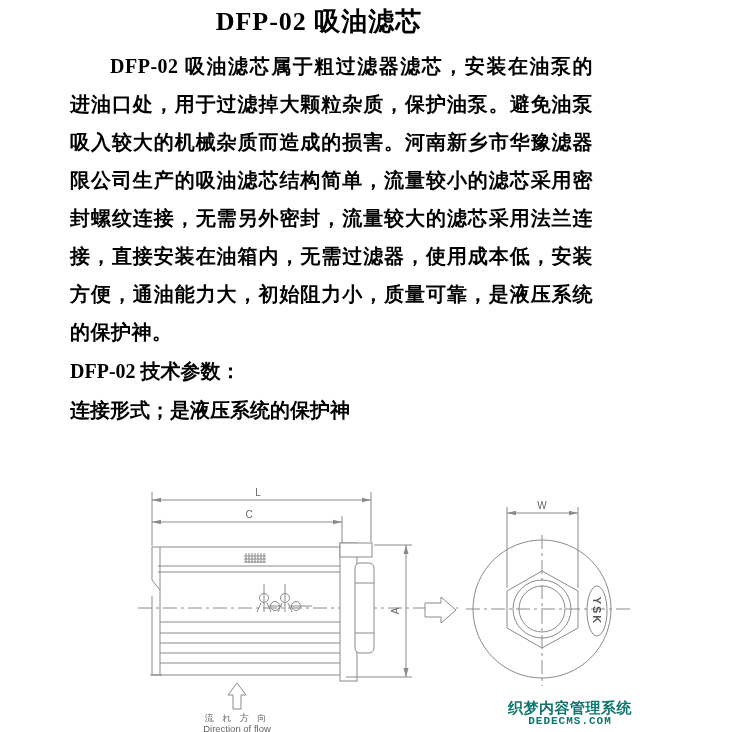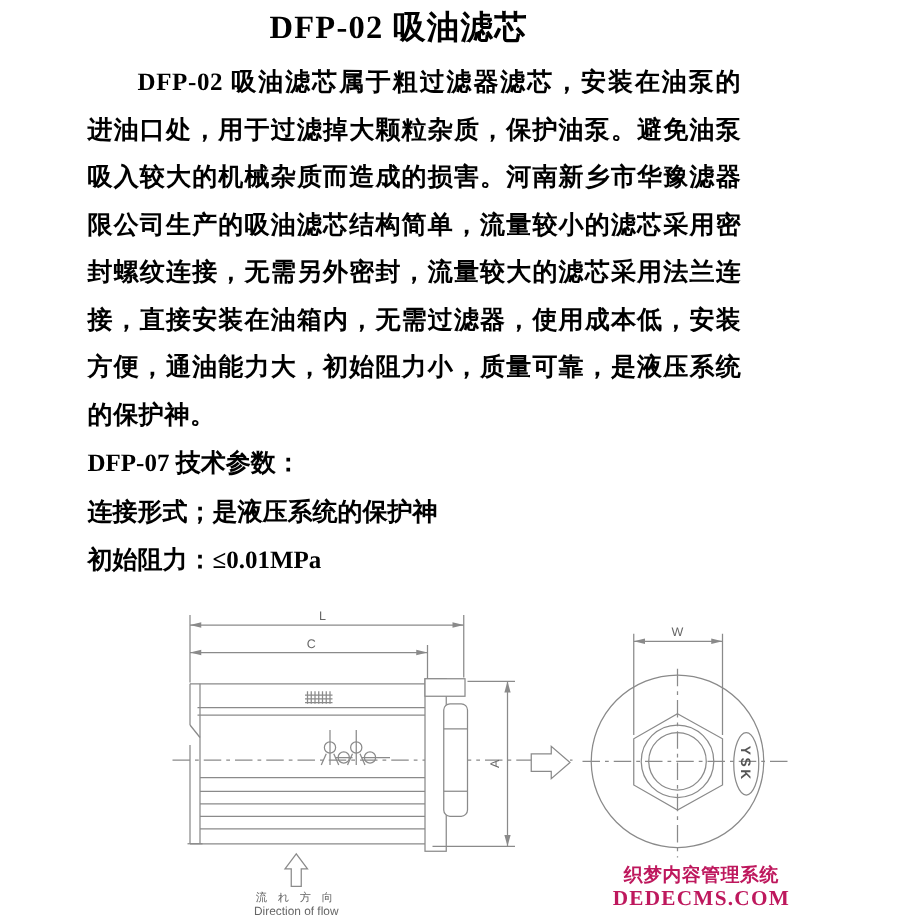--- a/index.html
+++ b/index.html
@@ -68,41 +68,40 @@
     fill: #555;
     letter-spacing: 2px;
   }
 
   .watermark {
     position: absolute;
     right: 6px;
     bottom: 4px;
     text-align: center;
     font-weight: bold;
-    color: #be185d;
+    color: #0f766e;
     text-shadow: 1px 1px 0 #fff, -1px -1px 0 #fff, 1px -1px 0 #fff, -1px 1px 0 #fff, 0 1px 0 #fff, 0 -1px 0 #fff;
     line-height: 1.05;
   }
   .watermark .cn { font-size: 15px; letter-spacing: 0.5px; }
-  .watermark .en { font-family: Liberation Serif, serif; font-size: 17px; letter-spacing: 1px; }
+  .watermark .en { font-family: Liberation Mono, monospace; font-size: 11px; letter-spacing: 1px; }
 </style>
 </head>
 <body>
 
 <div class="page">
 
   <h1 class="doc-title">DFP-02 吸油滤芯</h1>
 
   <div class="doc-text">
     <p class="para">DFP-02 吸油滤芯属于粗过滤器滤芯，安装在油泵的进油口处，用于过滤掉大颗粒杂质，保护油泵。避免油泵吸入较大的机械杂质而造成的损害。河南新乡市华豫滤器限公司生产的吸油滤芯结构简单，流量较小的滤芯采用密封螺纹连接，无需另外密封，流量较大的滤芯采用法兰连接，直接安装在油箱内，无需过滤器，使用成本低，安装方便，通油能力大，初始阻力小，质量可靠，是液压系统的保护神。</p>
 
     <div class="specs">
-      <div class="spec-line">DFP-07 技术参数：</div>
+      <div class="spec-line">DFP-02 技术参数：</div>
       <div class="spec-line">连接形式；是液压系统的保护神</div>
-      <div class="spec-line">初始阻力：≤0.01MPa</div>
     </div>
   </div>
 
   <div class="drawing">
     <svg width="735" height="270" viewBox="0 0 735 270" xmlns="http://www.w3.org/2000/svg">
       <g stroke="#8a8a8a" stroke-width="1" fill="none">
 
         <g>
 
           <g>

